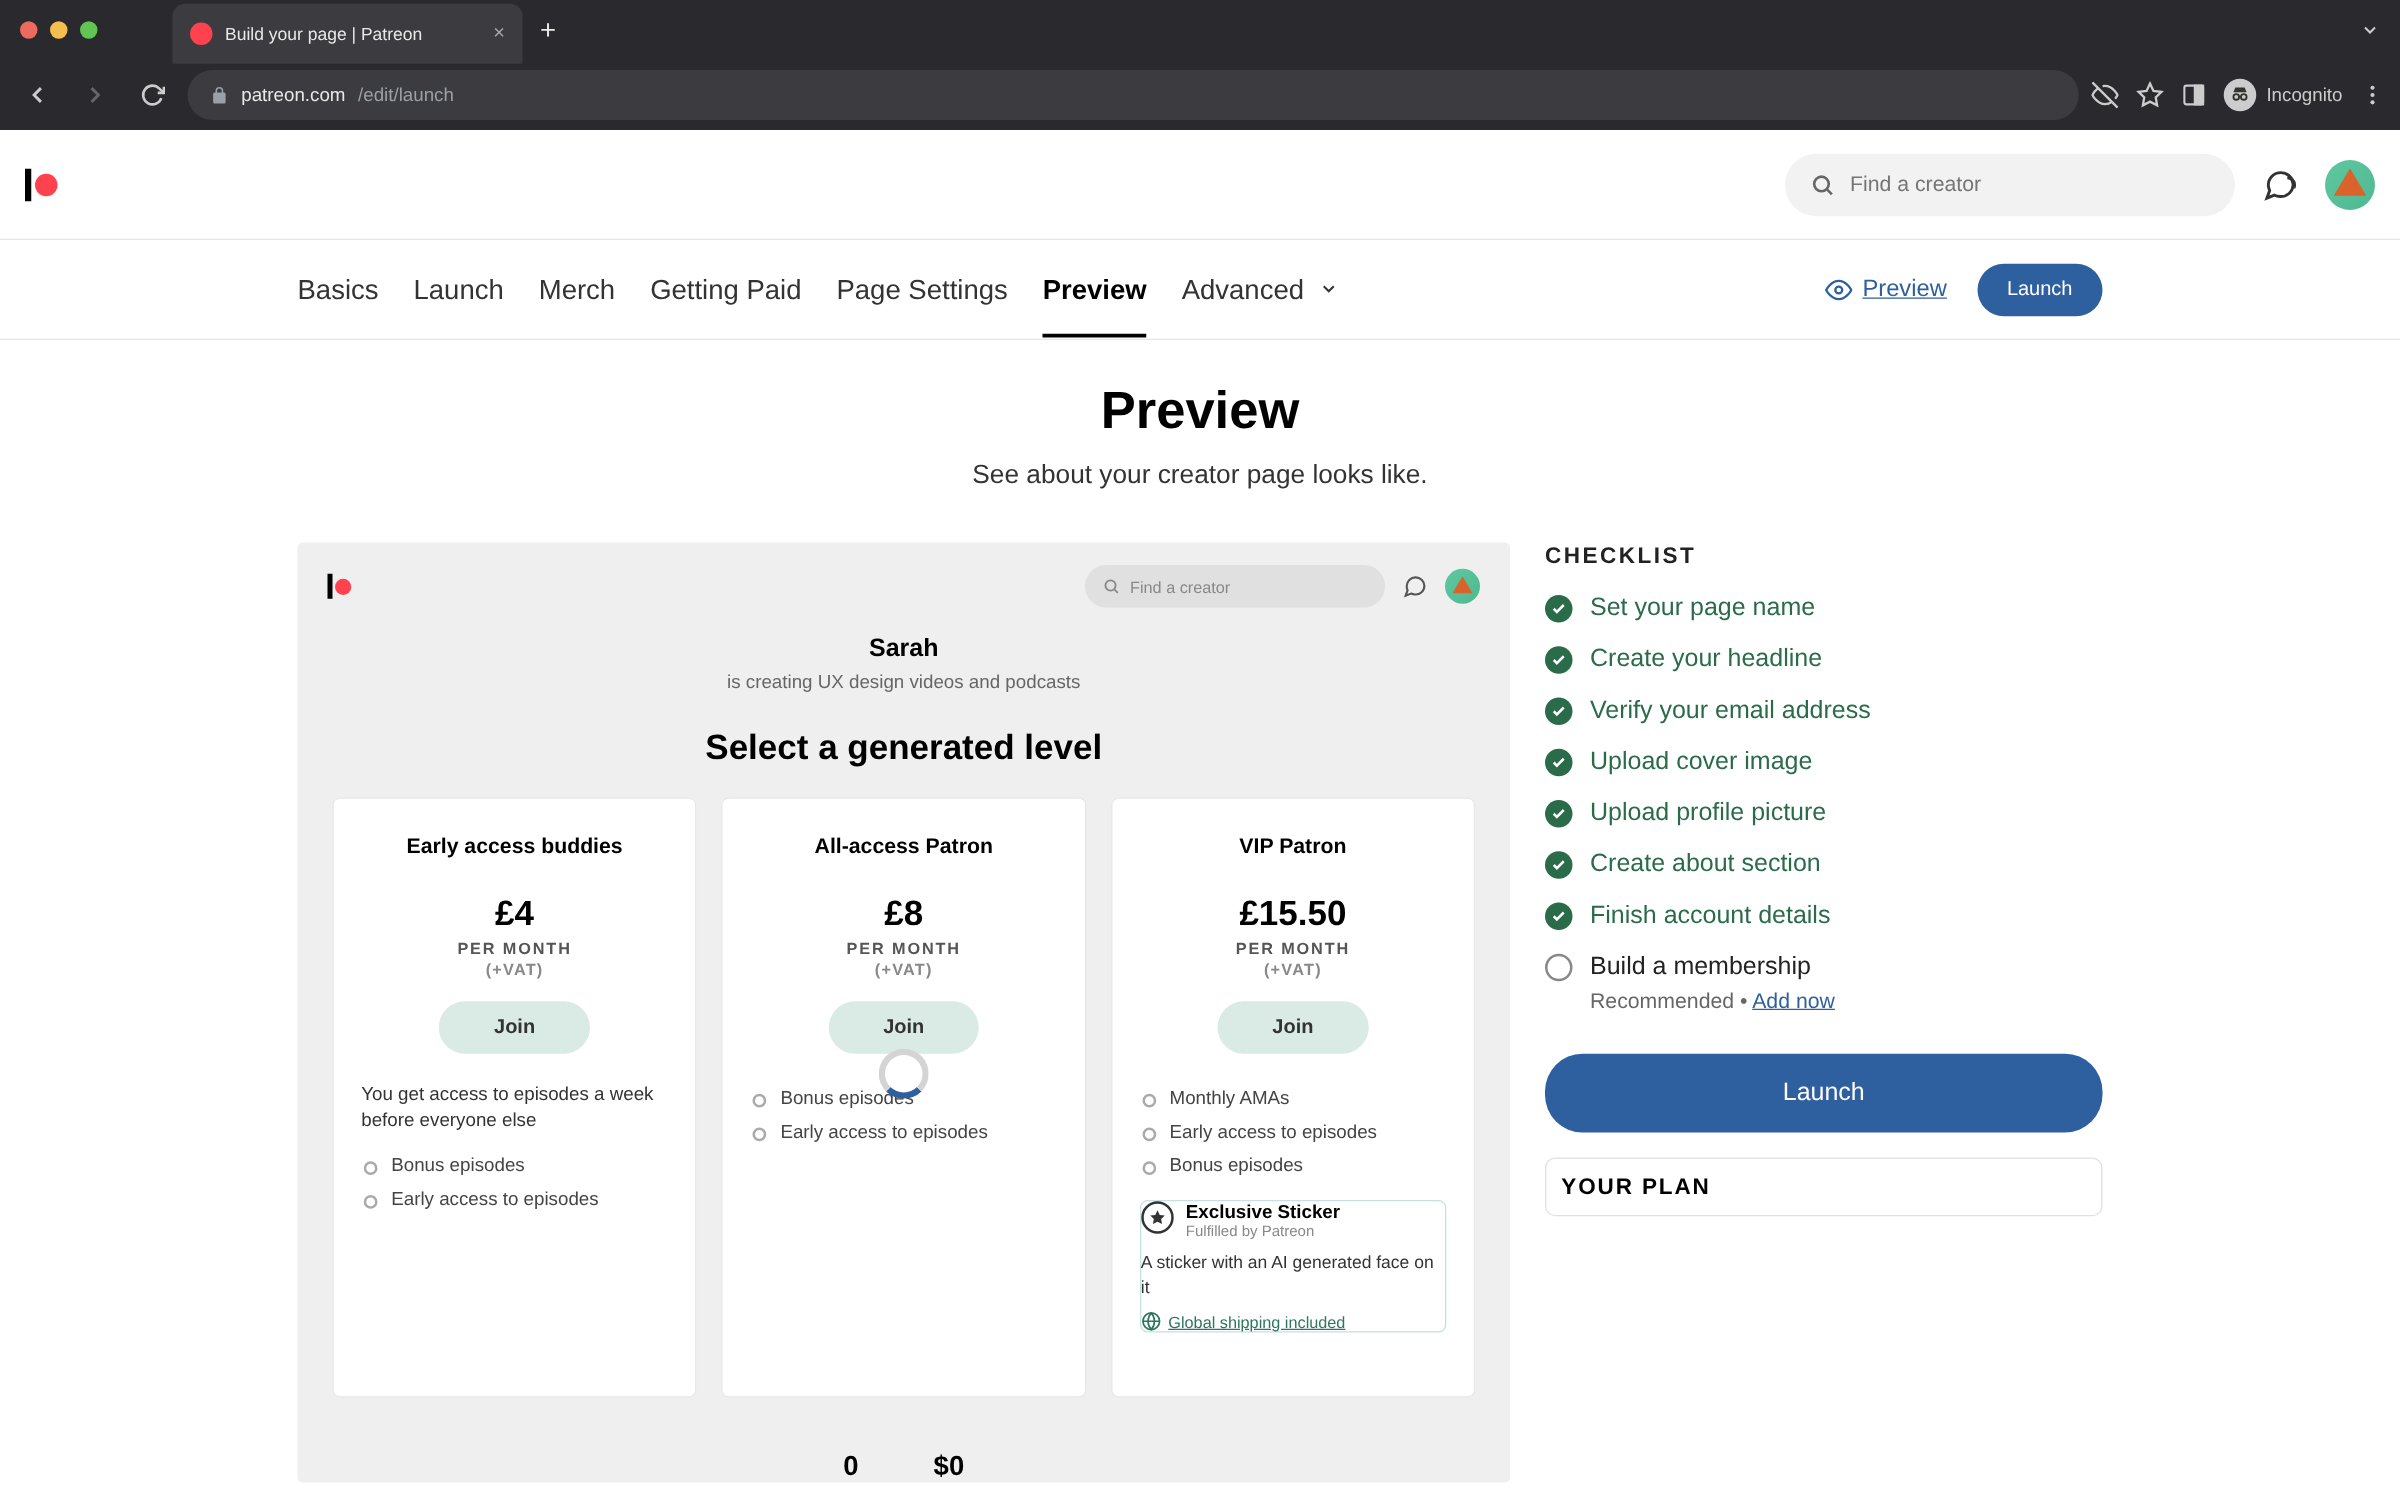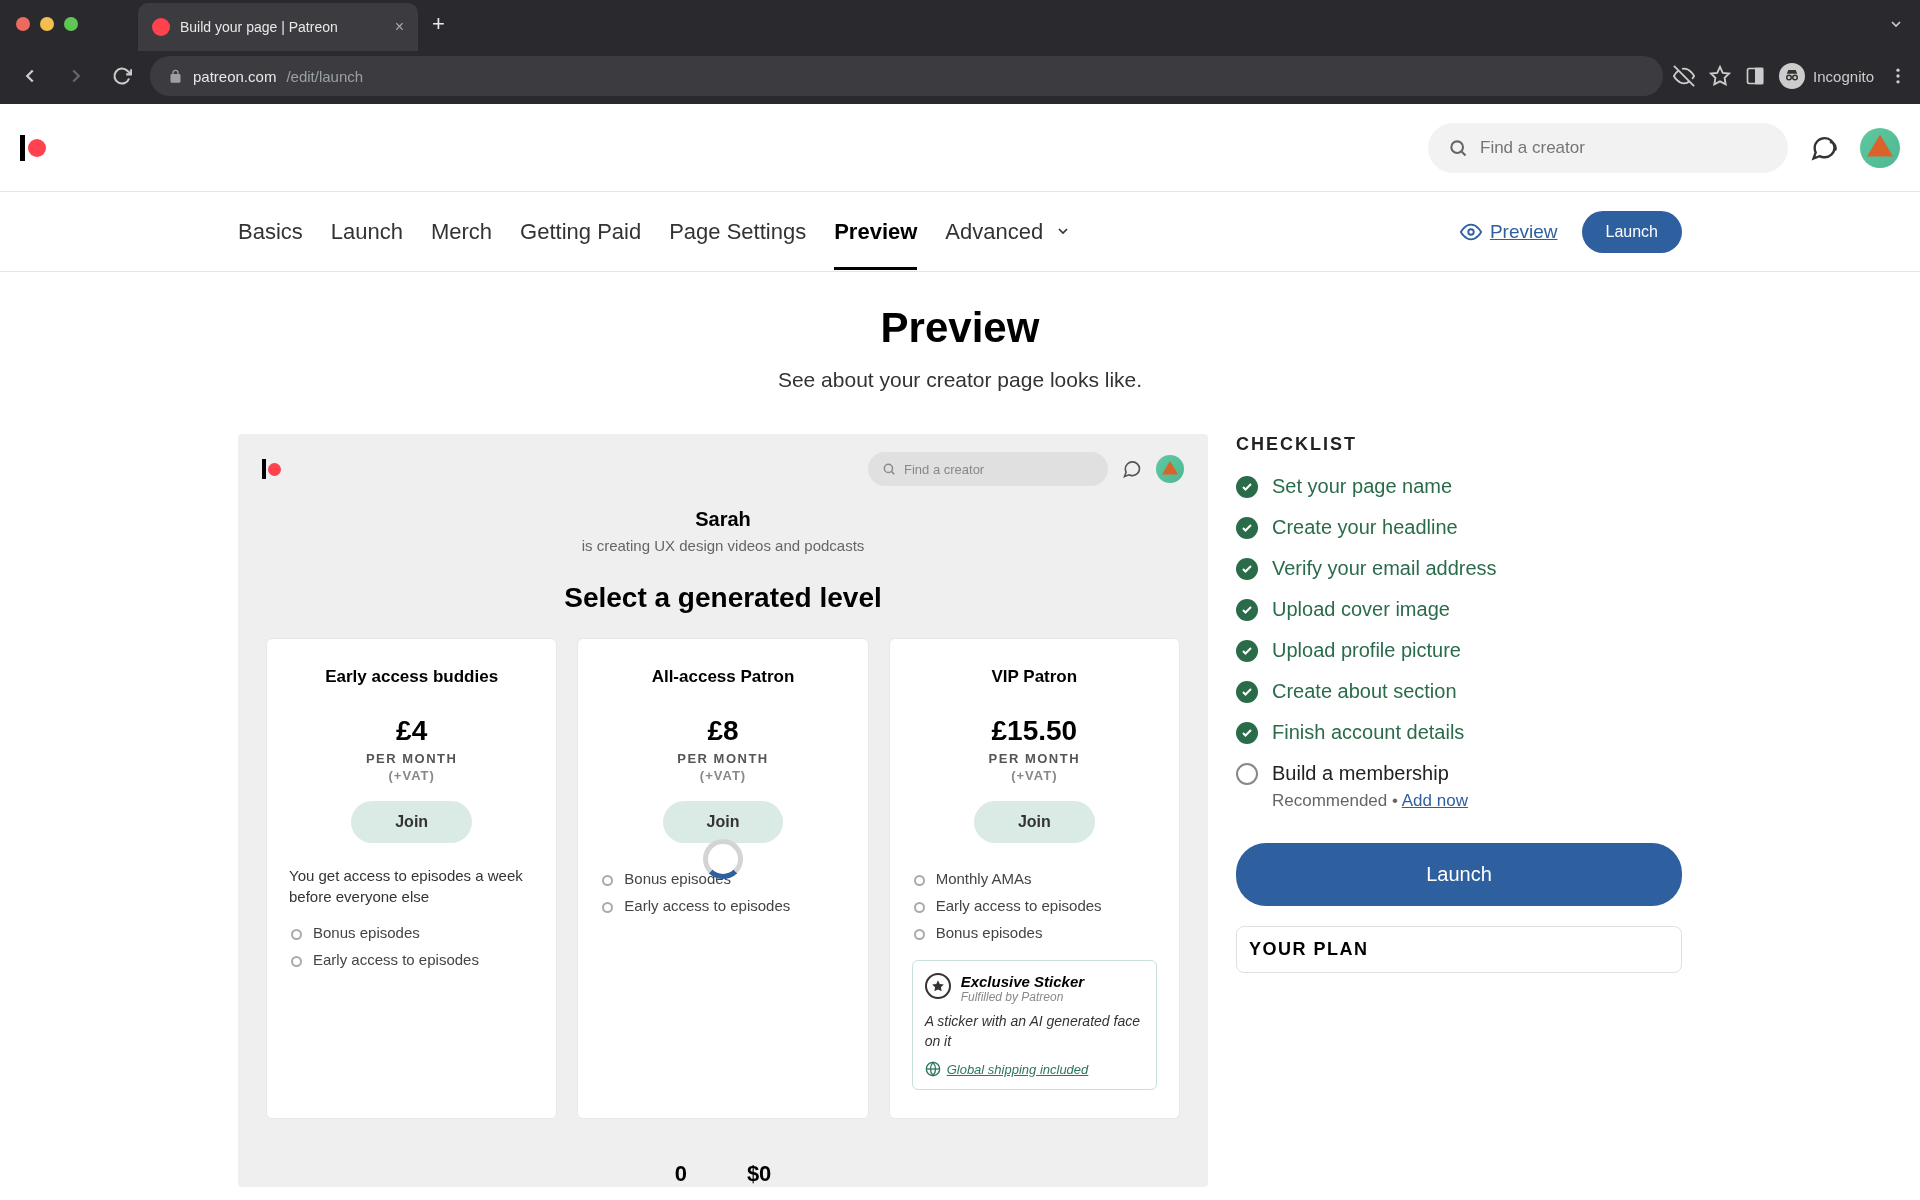--- a/index.html
+++ b/index.html
@@ -84,21 +84,21 @@
 .tier-period { text-align:center; font-size:13px; letter-spacing:1.5px; color:#555; font-weight:600; margin-top:4px; }
 .tier-vat { text-align:center; font-size:13px; letter-spacing:1px; color:#888; margin-top:2px; margin-bottom: 18px; font-weight: bold; }
 .join-btn { display:block; margin:0 auto 22px; background:#daeae5; border:none; border-radius:24px; padding:12px 44px; font-size:16px; font-weight:600; color:#333; cursor:pointer; }
 .tier-desc { font-size:15px; color:#333; margin-bottom:12px; line-height:1.4; }
 .tier-benefits { list-style:none; }
 .tier-benefits li { font-size:15px; color:#444; padding:5px 0 5px 24px; position:relative; }
 .tier-benefits li::before { content:""; width:7px; height:7px; border:2px solid #aaa; border-radius:50%; position:absolute; left:2px; top:10px; }
 
 .spinner { position:absolute; left:50%; top:46%; transform:translate(-50%,-50%); width:40px; height:40px; border:5px solid #d4d4d4; border-bottom-color:#2e5f9e; border-radius:50%; }
 
-.merch-box { border:1.5px solid #c6e0dd; border-radius:6px; padding:12px; margin-top:14px;font-style:italic; }
+.merch-box { border:1.5px solid #c6e0dd; border-radius:6px; padding:0; margin-top:14px; }
 .merch-head { display:flex; align-items:flex-start; gap:10px; }
 .merch-ico { width:26px; height:26px; border:2px solid #333; border-radius:50%; display:flex; align-items:center; justify-content:center; flex-shrink:0; }
 .merch-title { font-size:15px; font-weight:700; }
 .merch-fulfilled { font-size:12px; color:#888; }
 .merch-desc { font-size:14px; color:#333; margin-top:8px; line-height:1.4; }
 .merch-ship { font-size:13px; color:#2e7560; text-decoration:underline; margin-top:10px; display:flex; align-items:center; gap:6px; cursor:pointer; }
 
 .stats-row { display:flex; gap:60px; justify-content:center; padding: 14px 0 0; }
 .stat { font-size:22px; font-weight:800; }
 

